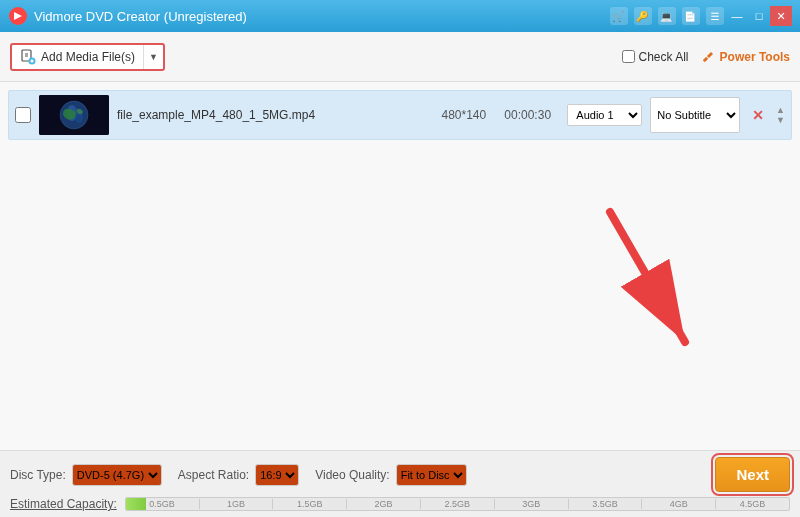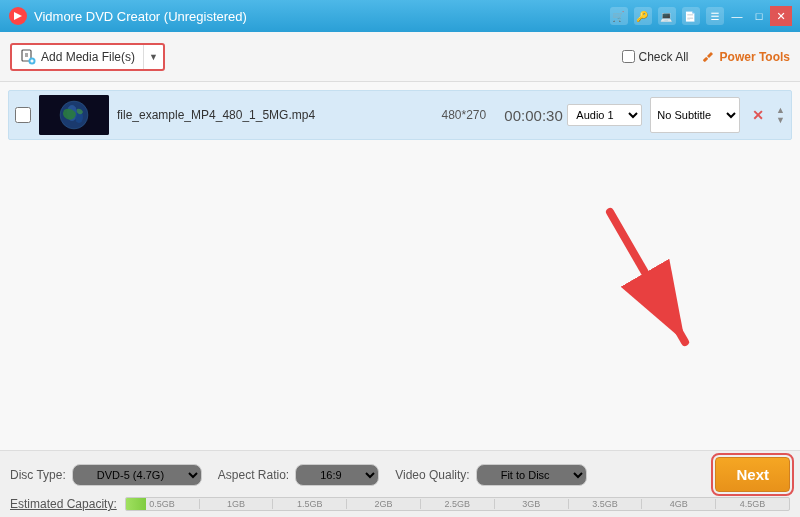--- a/index.html
+++ b/index.html
@@ -169,24 +169,24 @@
       font-size: 12px;
       color: #333;
     }
     .file-resolution {
       font-size: 12px;
       color: #555;
       width: 65px;
       text-align: center;
     }
     .file-duration {
-      font-size: 15px;
+      font-size: 12px;
       color: #555;
       width: 55px;
-      text-align: center;
+      text-align: left;
     }
     .file-audio-select {
       height: 22px;
       border: 1px solid #ccc;
       border-radius: 2px;
       background: white;
       font-size: 11px;
       padding: 0 4px;
       width: 75px;
     }
@@ -238,24 +238,24 @@
       display: flex;
       align-items: center;
       gap: 6px;
       font-size: 12px;
       color: #444;
     }
     .control-label { font-weight: normal; color: #555; }
     .control-select {
       height: 22px;
       border: 1px solid #ccc;
-      border-radius: 8px;
-      background: #737373;
+      border-radius: 3px;
+      background: #c2410c;
       font-size: 11px;
-      padding: 0 20px;
+      padding: 0 0;
     }
     .next-btn {
       margin-left: auto;
       background: linear-gradient(to bottom, #f5a623, #e8921a);
       border: 1px solid #d08020;
       border-radius: 4px;
       color: white;
       font-size: 15px;
       font-weight: bold;
       padding: 8px 20px;
@@ -382,21 +382,21 @@
           <rect width="70" height="40" fill="#0a0a1e"></rect>
           <circle cx="35" cy="20" r="14" fill="#1a3a6e"></circle>
           <ellipse cx="33" cy="18" rx="5" ry="8" fill="#2a5a9e" opacity="0.8"></ellipse>
           <ellipse cx="40" cy="22" rx="4" ry="6" fill="#1a4a8e" opacity="0.7"></ellipse>
           <path d="M25 15 Q30 12 35 16 Q38 18 36 22 Q33 26 28 24 Q22 21 25 15Z" fill="#2a7a3e" opacity="0.9"></path>
           <path d="M38 14 Q42 13 44 17 Q43 20 40 19 Q37 18 38 14Z" fill="#3a8a4e" opacity="0.8"></path>
           <circle cx="35" cy="20" r="14" fill="none" stroke="#4a8abd" stroke-width="0.5" opacity="0.5"></circle>
         </svg>
       </div>
       <span class="file-name">file_example_MP4_480_1_5MG.mp4</span>
-      <span class="file-resolution">480*270</span>
+      <span class="file-resolution">480*140</span>
       <span class="file-duration">00:00:30</span>
       <select class="file-audio-select">
         <option>Audio 1</option>
         <option>Audio 2</option>
       </select>
       <select class="file-subtitle-select">
         <option>No Subtitle</option>
         <option>Add Subtitle</option>
       </select>
       <span class="file-close">✕</span>

